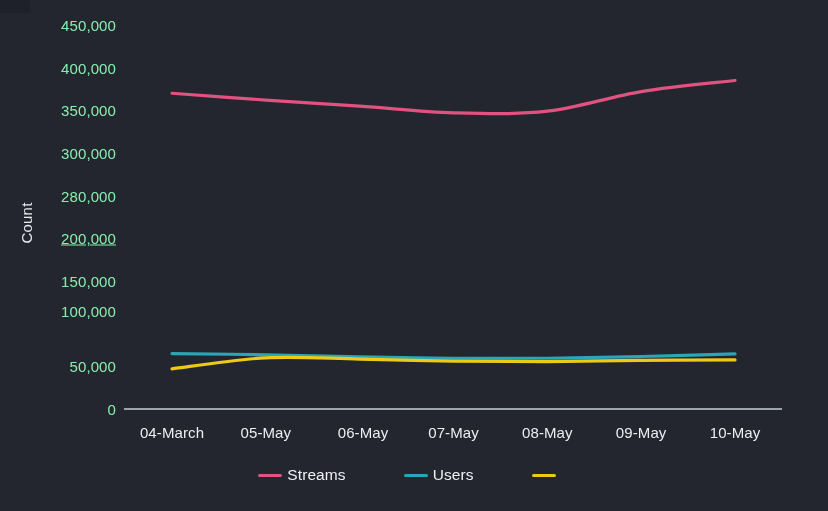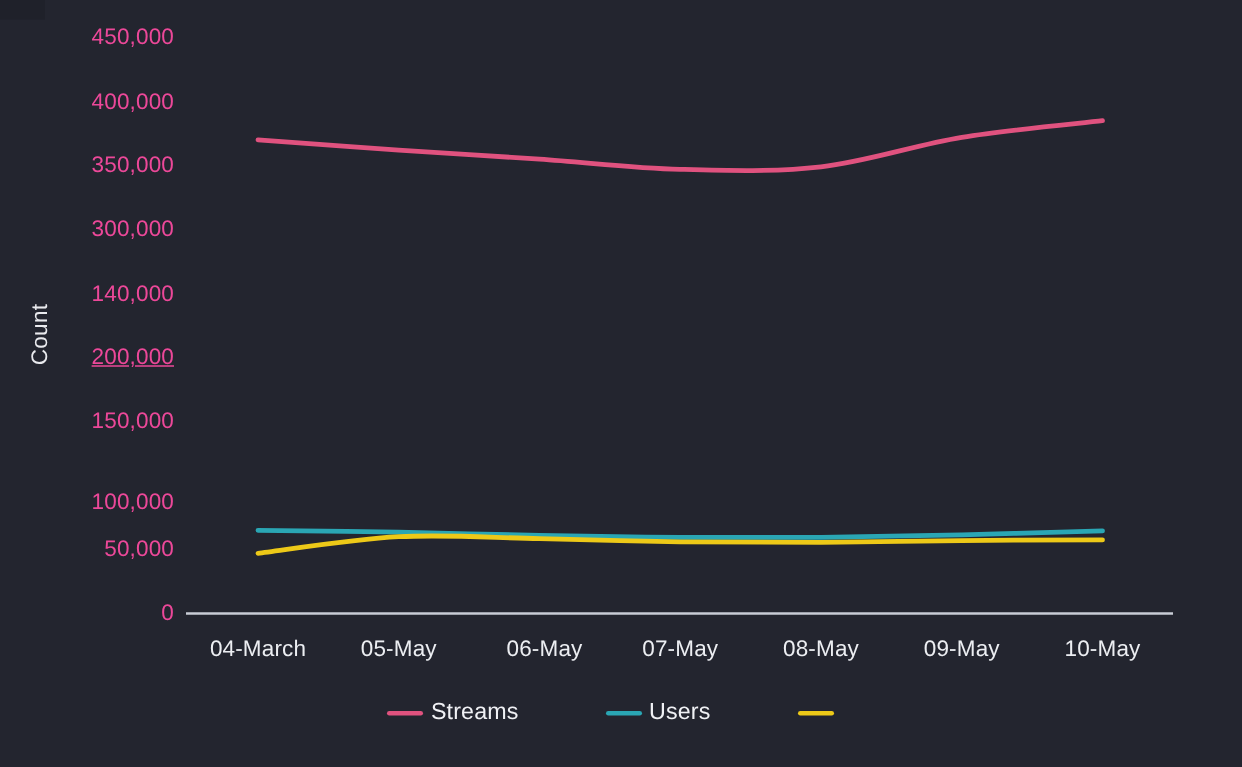--- a/index.html
+++ b/index.html
@@ -45,21 +45,21 @@
     width: 80px;
     position: absolute;
     left: -27px;
     top: 27px;
   }
   .y-tick-label {
     position: absolute;
     right: 0;
     width: 110px;
     text-align: right;
-    color: #ec4899;
+    color: #86efac;
     font-size: 15px;
     letter-spacing: 0.1px;
     transform: translateY(-50%);
   }
   .y-ticks-wrap {
     position: absolute;
     left: 0;
     top: 0;
     width: 116px;
     height: 511px;
@@ -115,24 +115,24 @@
 
   <div class="corner-patch"></div>
 
   <div class="y-axis-title">
     <span>Count</span>
   </div>
 
   <div class="y-ticks-wrap" id="y-ticks">
       <div class="y-tick-label" style="top: 409px;">0</div>
       <div class="y-tick-label" style="top: 366.333px;">50,000</div>
-      <div class="y-tick-label" style="top: 335px;">100,000</div>
+      <div class="y-tick-label" style="top: 311px;">100,000</div>
       <div class="y-tick-label" style="top: 281px;">150,000</div>
       <div class="y-tick-label" style="top: 238.333px; text-decoration: underline;">200,000</div>
-      <div class="y-tick-label" style="top: 195.667px;">140,000</div>
+      <div class="y-tick-label" style="top: 195.667px;">280,000</div>
       <div class="y-tick-label" style="top: 153px;">300,000</div>
       <div class="y-tick-label" style="top: 110.333px;">350,000</div>
       <div class="y-tick-label" style="top: 67.6667px;">400,000</div>
       <div class="y-tick-label" style="top: 25px;">450,000</div>
     </div>
 
   <div id="x-ticks"></div>
 
   <svg class="plot-svg" id="plot" width="828" height="511">
       <line x1="124" y1="409" x2="782" y2="409" stroke="#c9ccd6" stroke-width="1.6"></line>

